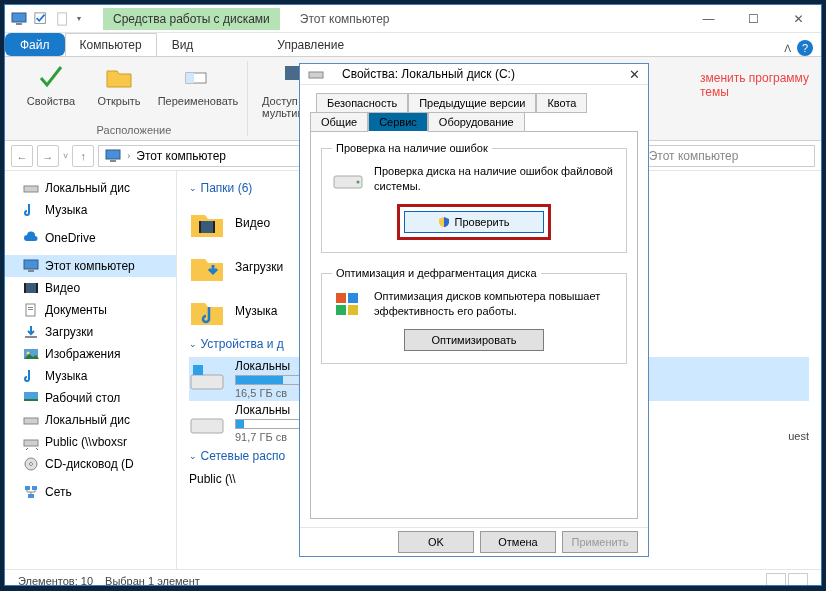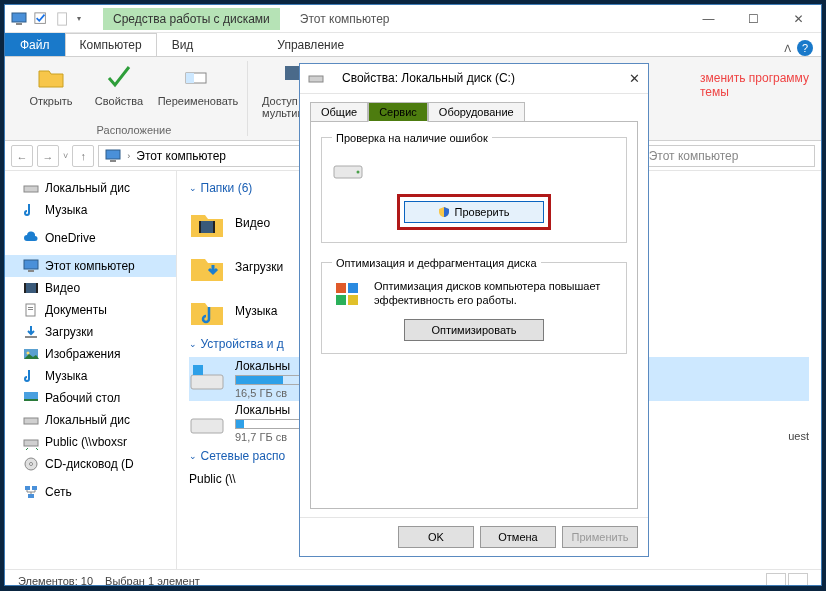--- a/index.html
+++ b/index.html
@@ -11,21 +11,21 @@
   .qat { display: flex; gap: 6px; align-items: center; padding: 0 6px; }
   .qat-icon { width: 16px; height: 16px; display: inline-flex; align-items: center; justify-content: center; }
   .tab-context { margin-left: 16px; background: #b6e3b6; padding: 4px 10px; font-size: 12px; color: #333; }
   .titletext { margin-left: 20px; font-size: 12px; color: #555; }
   .winbtns { margin-left: auto; display: flex; }
   .winbtn { width: 45px; height: 28px; display: flex; align-items: center; justify-content: center; font-size: 12px; color: #555; }
 
   
   .ribbontabs { height: 24px; display: flex; align-items: flex-end; border-bottom: 1px solid #d0d0d0; }
   .rtab { padding: 4px 14px; font-size: 12px; color: #333; border: 1px solid transparent; border-bottom: none; }
-  .rtab.file { background: #1979ca; color: #fff; }
+  .rtab.file { background: #1979ca; color: #fff; border-radius: 6px; }
   .rtab.active { background: #fff; border-color: #d0d0d0; }
   .rtab.context { color: #333; margin-left: 54px; }
   .ribbontabs .help { margin-left: auto; display: flex; gap: 6px; padding-right: 8px; align-items: center; }
   .help-circle { width: 16px; height: 16px; border-radius: 50%; background: #1979ca; color: #fff; font-size: 11px; display: flex; align-items: center; justify-content: center; }
   .chev { font-size: 10px; color: #555; }
 
   
   .ribbon { height: 84px; background: #f5f5f5; border-bottom: 1px solid #d0d0d0; display: flex; padding: 4px 8px; gap: 6px; }
   .rgroup { display: flex; flex-direction: column; align-items: center; border-right: 1px solid #e0e0e0; padding: 0 8px; }
   .rgroup-items { display: flex; gap: 8px; flex: 1; }
@@ -61,21 +61,21 @@
   .statusbar .viewbtns { margin-left: auto; display: flex; gap: 2px; }
   .viewbtn { width: 20px; height: 16px; border: 1px solid #ccc; }
 
   
   .dialog { position: absolute; left: 294px; top: 58px; width: 350px; height: 494px; background: #fff; border: 1px solid #5a8ac0; z-index: 50; display: flex; flex-direction: column; }
   .dlg-title { height: 30px; display: flex; align-items: center; padding: 0 8px; font-size: 12px; border-bottom: 1px solid #e5e5e5; gap: 18px; }
   .dlg-close { margin-left: auto; font-size: 13px; color: #333; }
   .dlg-body { flex: 1; padding: 8px 10px; }
   .tabsrow { display: flex; flex-wrap: wrap; font-size: 11px; }
   .dtab { border: 1px solid #bbb; padding: 3px 10px; background: #f4f4f4; margin-bottom: -1px; white-space: nowrap; }
-  .dtab.active { background: #4d7c0f; border-bottom-color: #fff; z-index: 1; position: relative; }
+  .dtab.active { background: #0369a1; border-bottom-color: #fff; z-index: 1; position: relative; }
   .tabpanel { border: 1px solid #bbb; padding: 10px; height: 388px; }
 
   fieldset { border: 1px solid #ccc; margin: 0 0 14px; padding: 10px 10px 12px; }
   legend { font-size: 11px; padding: 0 4px; }
   .fs-row { display: flex; gap: 10px; align-items: flex-start; font-size: 11px; }
   .fs-icon { width: 32px; height: 32px; flex-shrink: 0; }
   .fs-text { flex: 1; line-height: 1.35; }
   .fs-btn-row { text-align: center; margin-top: 8px; }
   .dlg-button { min-width: 140px; height: 22px; font-size: 11px; border: 1px solid #7a7a7a; background: #e1e1e1; display: inline-flex; align-items: center; justify-content: center; gap: 4px; }
   .dlg-button.hl { border: 1px solid #0a64c0; background: #e5f1fb; }
@@ -135,32 +135,32 @@
       <span class="help-circle">?</span>
     </div>
   </div>
 
   <div class="ribbon">
     <div class="rgroup">
       <div class="rgroup-items">
         <div class="ritem">
           <span class="ritem-icon">
             <svg width="28" height="28" viewBox="0 0 28 28">
-                <path d="M2 8 h10 l2 3 h12 v13 h-24 z" fill="#f7c64a" stroke="#caa020"></path>
+                <path d="M4 15 l6 7 l14 -18" stroke="#2e9e3a" stroke-width="3" fill="none"></path>
               </svg>
           </span>
-          <span>Открыть</span>
+          <span>Свойства</span>
         </div>
         <div class="ritem">
           <span class="ritem-icon">
             <svg width="28" height="28" viewBox="0 0 28 28">
-                <path d="M4 15 l6 7 l14 -18" stroke="#2e9e3a" stroke-width="3" fill="none"></path>
+                <path d="M2 8 h10 l2 3 h12 v13 h-24 z" fill="#f7c64a" stroke="#caa020"></path>
               </svg>
           </span>
-          <span>Свойства</span>
+          <span>Открыть</span>
         </div>
         <div class="ritem" style="width:82px;">
           <span class="ritem-icon">
             <svg width="28" height="28" viewBox="0 0 28 28">
                 <rect x="2" y="10" width="20" height="10" fill="#fff" stroke="#888"></rect>
                 <rect x="2" y="10" width="8" height="10" fill="#cde8ff"></rect>
               </svg>
           </span>
           <span>Переименовать</span>
         </div>
@@ -438,36 +438,42 @@
     <div class="dlg-title">
       <span>
           <svg width="16" height="16">
             <rect x="1" y="6" width="14" height="6" fill="#d0d0d0" stroke="#888"></rect>
           </svg>
         </span>
       <span>Свойства: Локальный диск (C:)</span>
       <span class="dlg-close">✕</span>
     </div>
     <div class="dlg-body">
+      <div class="tabsrow" style="margin-left:6px;">
+        <div class="dtab">Безопасность</div>
+        <div class="dtab">Предыдущие версии</div>
+        <div class="dtab">Квота</div>
+      </div>
       <div class="tabsrow">
         <div class="dtab">Общие</div>
         <div class="dtab active">Сервис</div>
         <div class="dtab">Оборудование</div>
       </div>
       <div class="tabpanel">
 
         <fieldset>
           <legend>Проверка на наличие ошибок</legend>
           <div class="fs-row">
             <span class="fs-icon">
                 <svg width="32" height="32" viewBox="0 0 32 32">
                   <rect x="2" y="12" width="28" height="12" rx="2" fill="#e8e8e8" stroke="#aaa"></rect>
                   <circle cx="26" cy="18" r="1.5" fill="#4aa04a"></circle>
                 </svg>
               </span>
+            <div class="fs-text">Проверка диска на наличие ошибок файловой системы.</div>
           </div>
           <div class="fs-btn-row">
             <span class="hlbox">
               <button class="dlg-button hl">
                 <span>
                     <svg width="12" height="12" viewBox="0 0 12 12">
                       <path d="M6 1 l5 2 v3 c0 3 -3 5 -5 5 c-2 0 -5 -2 -5 -5 v-3 z" fill="#f7c64a"></path>
                       <path d="M6 1 l5 2 v3 c0 3 -3 5 -5 5 z" fill="#2e6ad0"></path>
                     </svg>
                   </span>

